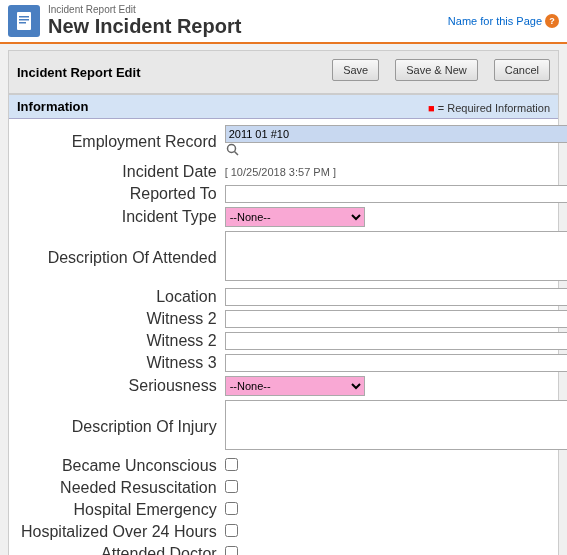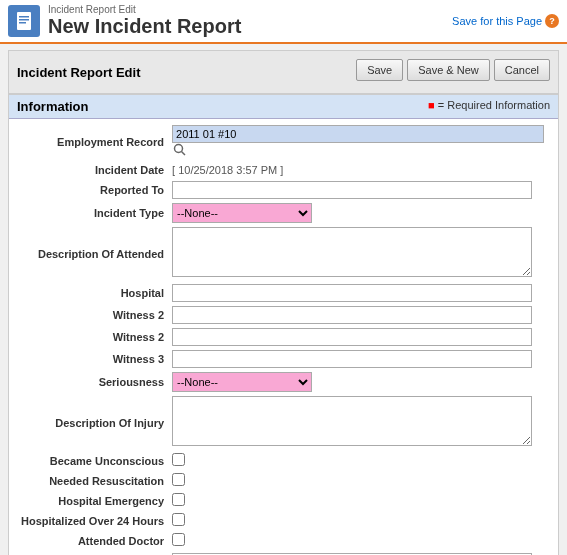--- a/index.html
+++ b/index.html
@@ -84,38 +84,38 @@
       justify-content: space-between;
       align-items: center;
     }
     .required-star { color: red; font-weight: bold; }
 
     
     .toolbar {
       padding: 4px 0;
       display: flex;
       align-items: flex-end;
-      gap: 4px;
+      gap: 16px;
       margin-bottom: 4px;
     }
 
     
     .form-container {
       background: #fff;
       border: 1px solid #ccc;
     }
     .info-header {
       background: #d4e3f5;
       border-bottom: 1px solid #aac;
       padding: 4px 8px;
       font-weight: bold;
       font-size: 13px;
       display: flex;
       justify-content: space-between;
-      align-items: flex-start;
+      align-items: flex-end;
     }
     .required-legend {
       font-size: 11px;
       color: #333;
       font-weight: normal;
     }
 
     .form-table {
       width: 100%;
       border-collapse: collapse;
@@ -123,24 +123,23 @@
     }
     .form-table tr { }
     .form-table td {
       padding: 2px 4px;
       vertical-align: middle;
     }
     .label-cell {
       text-align: right;
       width: 140px;
       color: #333;
-      font-size: 11px;
+      font-size: 16px;
       padding-right: 6px;
       white-space: nowrap;
-      font-weight: bold;
     }
     .field-cell { padding-left: 2px; }
 
     input[type="text"] {
       height: 18px;
       border: 1px solid #aaa;
       font-size: 11px;
       padding: 1px 3px;
     }
     .input-full { width: 360px; }
@@ -220,21 +219,21 @@
         <rect x="5" y="8" width="10" height="1.5" fill="#4a7fc1"></rect>
         <rect x="5" y="11" width="7" height="1.5" fill="#4a7fc1"></rect>
       </svg>
     </div>
     <div class="header-text-group">
       <span class="header-subtitle">Incident Report Edit</span>
       <span class="header-title">New Incident Report</span>
     </div>
   </div>
   <a class="header-help" href="#">
-    <span>Save for this Page</span>
+    <span>Name for this Page</span>
     <span class="help-circle">?</span>
   </a>
 </div>
 
 <div class="main-content">
 
   <div class="section-header">
     <span>Incident Report Edit</span>
     <div class="toolbar">
       <button class="btn">Save</button>
@@ -294,21 +293,21 @@
           </tr>
 
           <tr>
             <td class="label-cell">Description Of Attended</td>
             <td class="field-cell">
               <textarea class="textarea-full" style=""></textarea>
             </td>
           </tr>
 
           <tr>
-            <td class="label-cell">Hospital</td>
+            <td class="label-cell">Location</td>
             <td class="field-cell">
               <input type="text" class="input-full" style="">
             </td>
           </tr>
 
           <tr>
             <td class="label-cell">Witness 2</td>
             <td class="field-cell">
               <input type="text" class="input-full" style="">
             </td>

